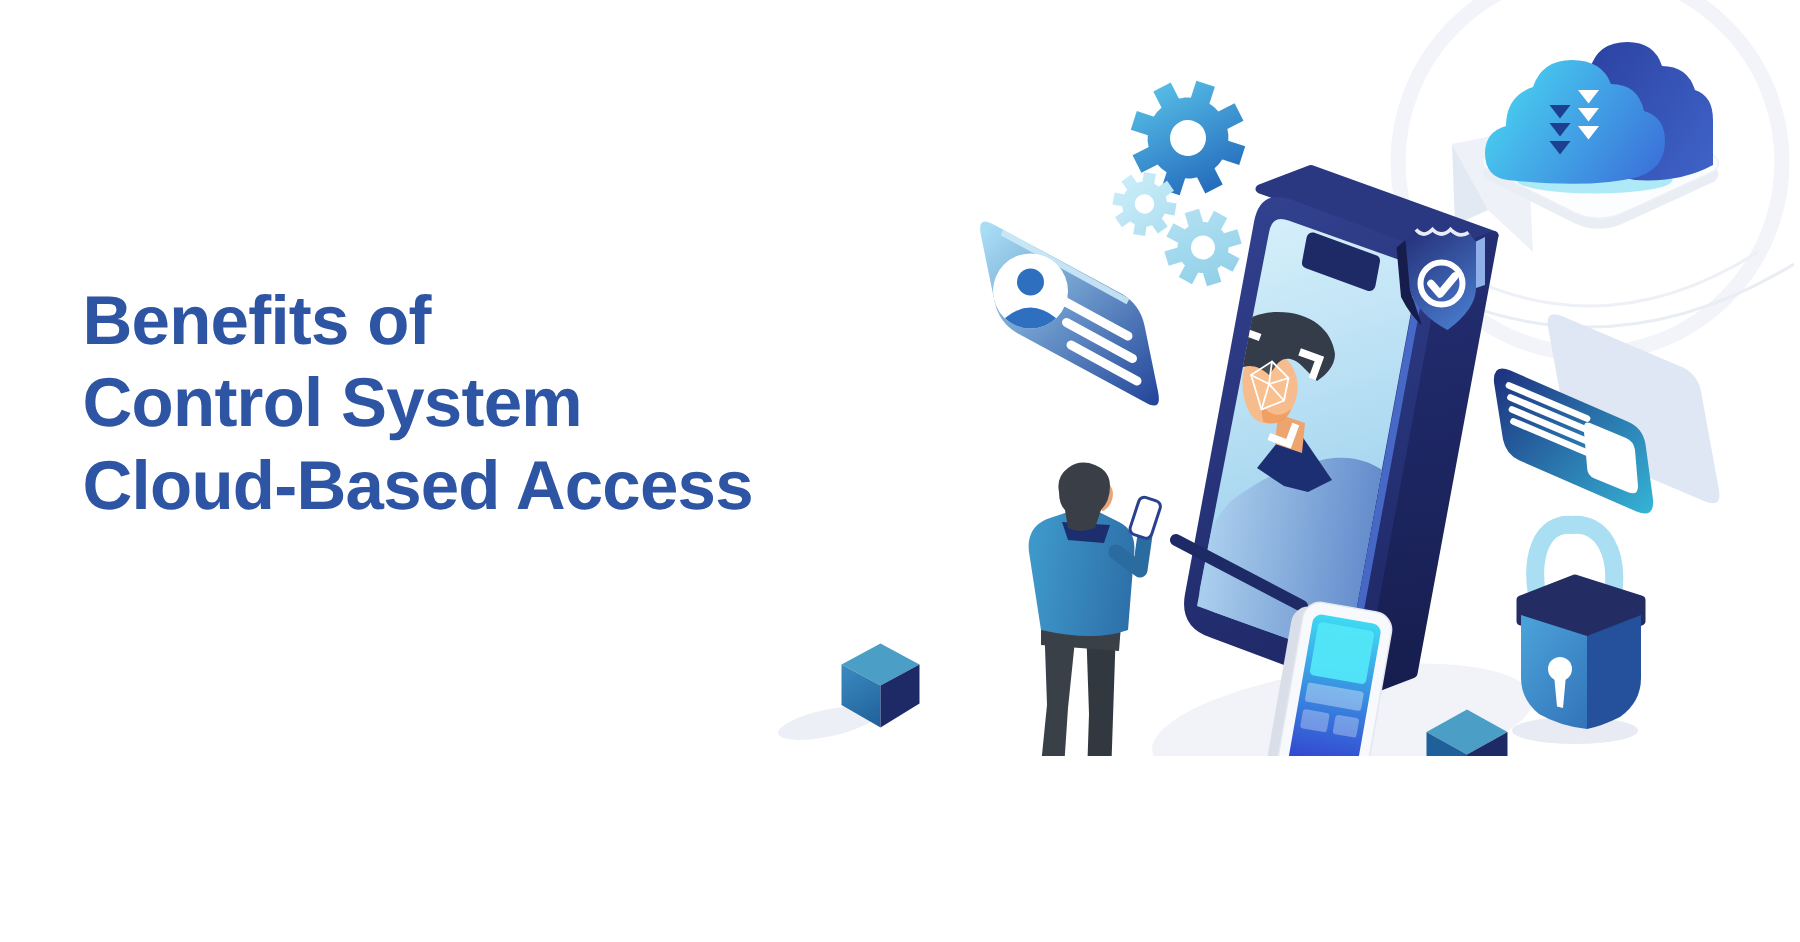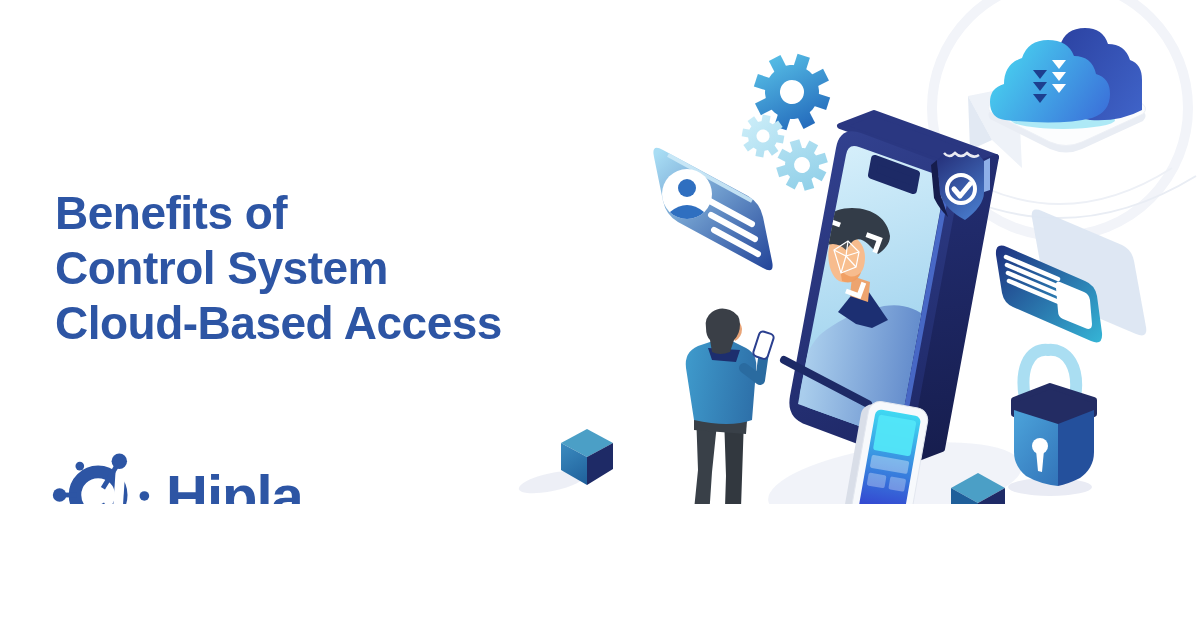--- a/index.html
+++ b/index.html
@@ -318,34 +318,14 @@
       </g>
     </g>
   </svg>
 
   <div class="title">
     <div>Benefits of</div>
     <div>Control System</div>
     <div>Cloud-Based Access</div>
   </div>
 
-  <div class="logo">
-    <svg width="106" height="98" viewBox="0 0 110 100" xmlns="http://www.w3.org/2000/svg">
-      <circle cx="52" cy="50" r="24" fill="none" stroke="#2D55A4" stroke-width="13"></circle>
-      <line x1="76" y1="13" x2="71" y2="87" stroke="#ffffff" stroke-width="10"></line>
-      <g stroke="#2D55A4" stroke-width="5">
-        <line x1="73" y1="17" x2="57" y2="43"></line>
-        <line x1="71" y1="84" x2="56" y2="59"></line>
-        <line x1="14" y1="50" x2="30" y2="50"></line>
-      </g>
-      <g fill="#2D55A4">
-        <circle cx="74" cy="15" r="8"></circle>
-        <circle cx="71" cy="86" r="8"></circle>
-        <circle cx="12" cy="50" r="7"></circle>
-        <circle cx="33" cy="20" r="4.5"></circle>
-        <circle cx="38" cy="82" r="4.5"></circle>
-        <circle cx="100" cy="51" r="5"></circle>
-      </g>
-    </svg>
-    <span class="logo-text">Hipla</span>
-  </div>
 
 </div>
 
 </body></html>

